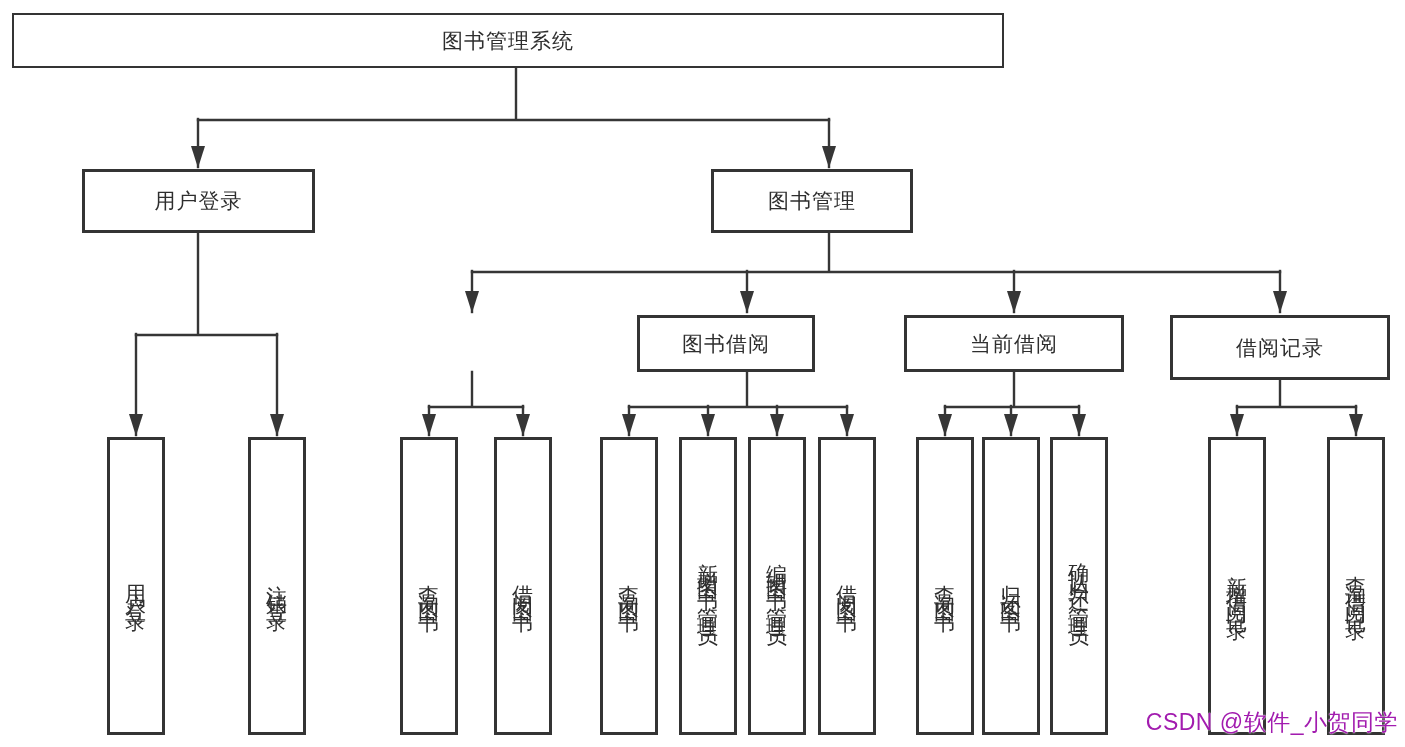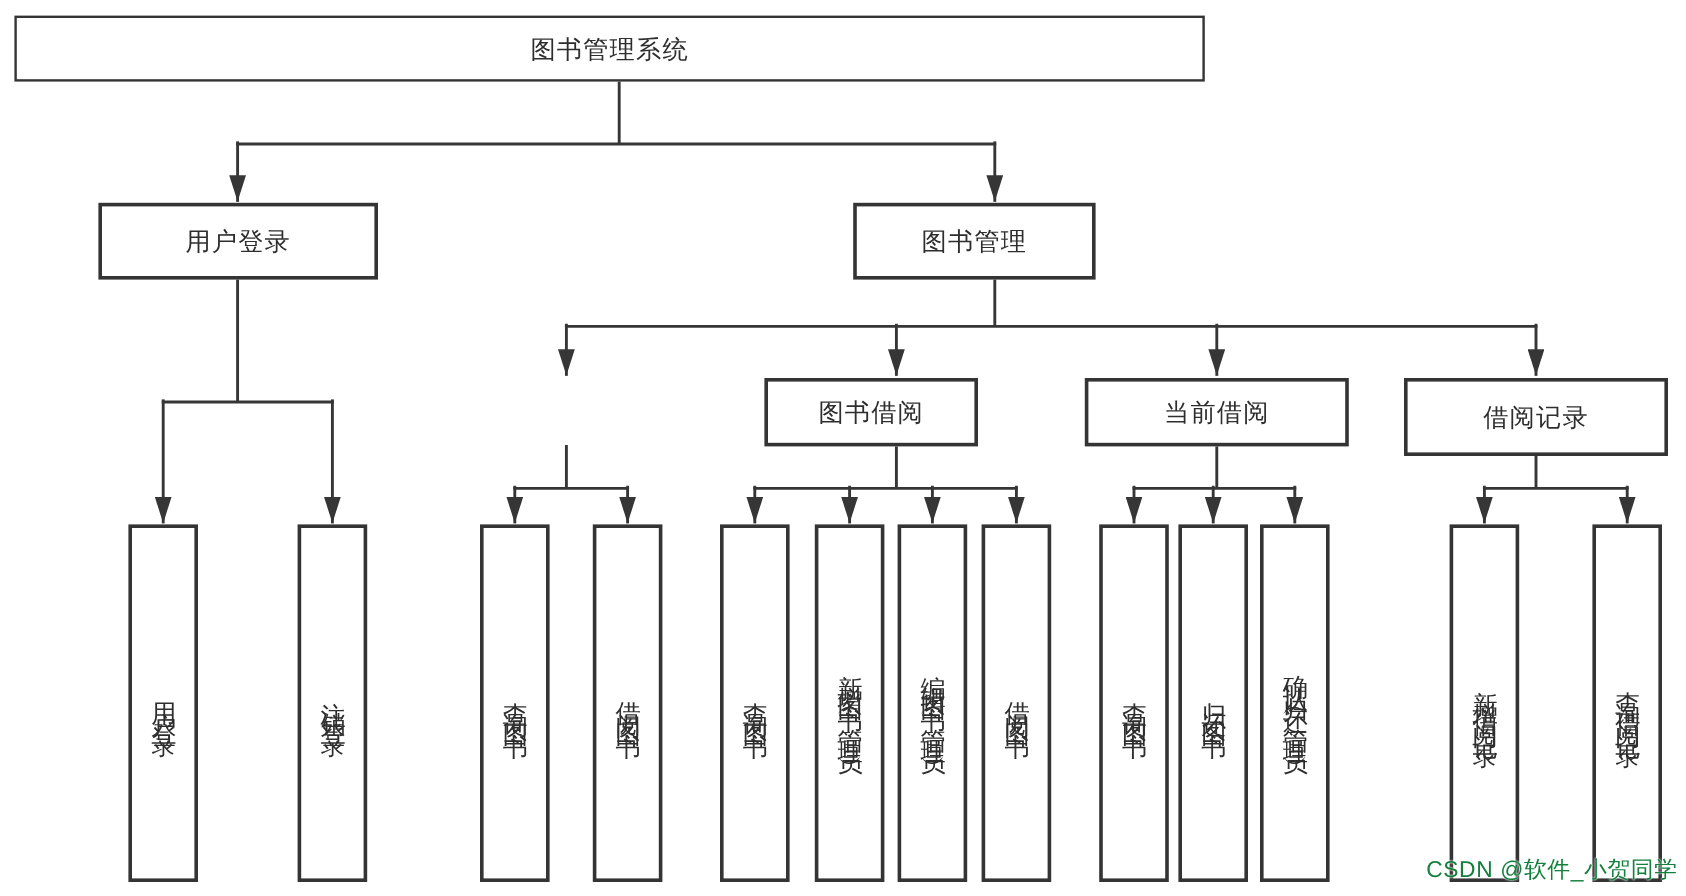--- a/index.html
+++ b/index.html
@@ -44,23 +44,23 @@
     font-size: 21px;
     letter-spacing: 9px;
     line-height: 1;
     white-space: nowrap;
     color: #2e2e2e;
   }
   .watermark {
     position: absolute;
     right: 7px;
     bottom: 9px;
-    font-size: 19px;
+    font-size: 23px;
     letter-spacing: 0.5px;
-    color: #15803d;
+    color: #a21caf;
     text-shadow: 0 0 2px #ffffff, 0 0 1px #ffffff;
     z-index: 5;
     white-space: nowrap;
   }
 </style>
 </head>
 <body>
 
 <div class="canvas">
 

